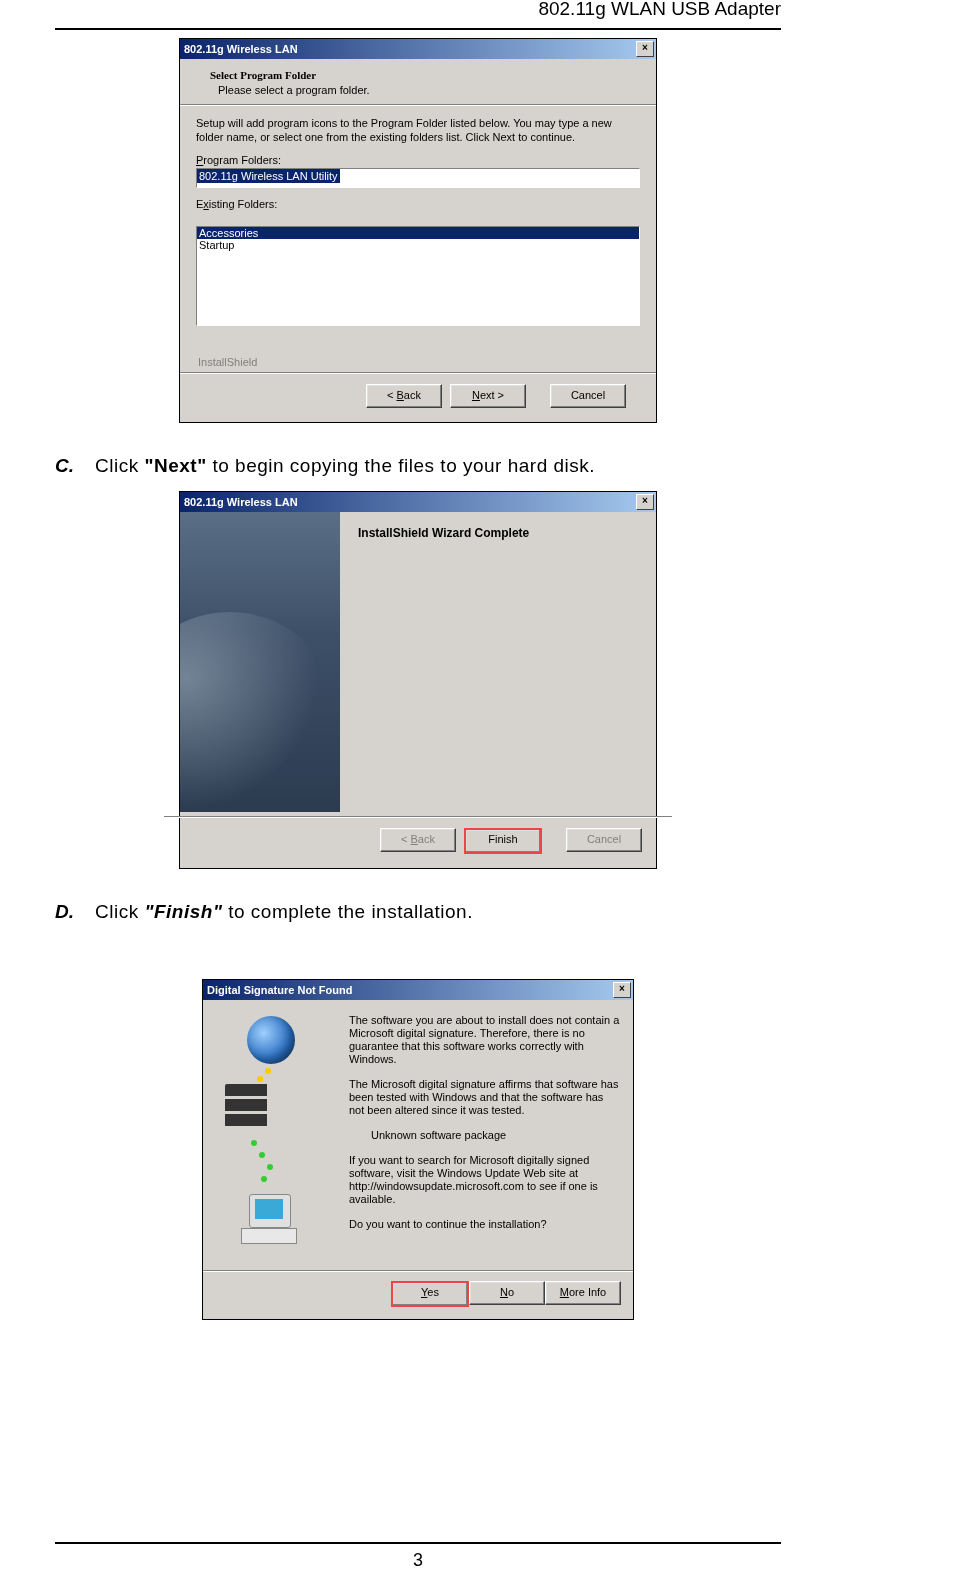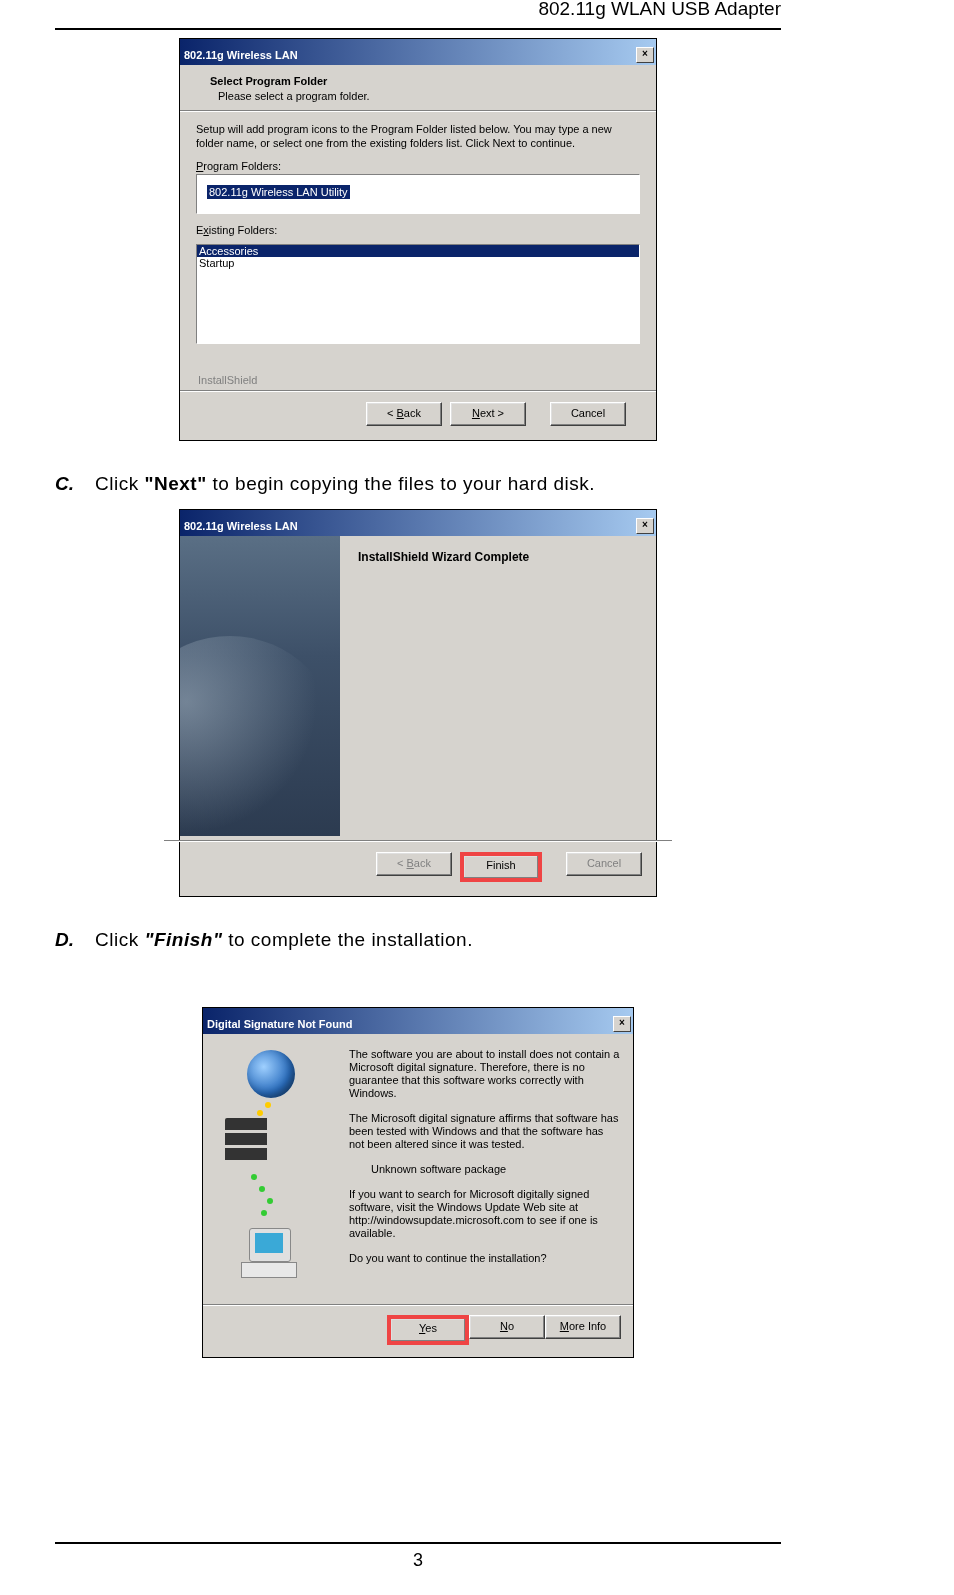--- a/index.html
+++ b/index.html
@@ -50,60 +50,60 @@
     width: 476px;
     border: 1px solid #000;
     background: #d6d3ce;
     font-family: Tahoma, Arial, sans-serif;
     font-size: 11px;
     margin-top: 8px;
   }
   .titlebar {
     display: flex;
     align-items: center;
-    padding: 8px 2px 2px 4px;
+    padding: 2px 2px 2px 4px;
     color: #fff;
     font-weight: bold;
     font-size: 11px;
     background: linear-gradient(to right, #0a246a, #a6caf0);
   }
   .titlebar .spacer { flex: 1; }
   .closebtn {
     width: 16px; height: 14px;
     background: #d6d3ce;
     border: 1px solid #fff;
     border-right-color: #404040; border-bottom-color: #404040;
     font-size: 10px;
     line-height: 12px;
     text-align: center;
     color: #000;
     font-weight: bold;
   }
   .dlg1-body { padding: 10px 16px 0 16px; }
-  .dlg1-hdr { font-weight: bold; margin-left: 14px; font-size: 11px; }
+  .dlg1-hdr { font-weight: bold; margin-left: 14px; font-size: 11px; font-family: Liberation Serif, serif; }
   .dlg1-sub { margin: 3px 0 0 22px; font-size: 11px; }
   .dlg1-sep { border-top: 1px solid #808080; border-bottom: 1px solid #fff; margin: 8px -16px 10px -16px; }
   .dlg1-instr { font-size: 11px; line-height: 14px; }
   .field-label { font-size: 11px; margin-top: 10px; }
   .tf {
     margin-top: 2px;
     border: 1px solid #808080;
     border-right-color: #fff; border-bottom-color: #fff;
     background: #fff;
     height: 18px;
-    padding: 10px;
+    padding: 0;
   }
   .tf .sel {
     background: #0a246a; color: #fff;
     padding: 1px 2px;
     display: inline-block;
     font-size: 11px;
   }
   .listbox {
-    margin-top: 8px;
+    margin-top: 16px;
     border: 1px solid #808080;
     border-right-color: #fff; border-bottom-color: #fff;
     background: #fff;
     height: 98px;
     font-size: 11px;
   }
   .listbox .hl { background: #0a246a; color: #fff; padding: 0 2px; }
   .listbox .row { padding: 0 2px; }
   .brand { color: #808080; font-size: 11px; margin: 30px 0 0 2px; }
   .btnrow {
@@ -221,21 +221,21 @@
   .dlg3-text { flex: 1; }
   .dlg3-p { margin: 0 0 12px 0; line-height: 13px; font-size: 11px; }
   .dlg3-ind { margin-left: 22px; }
   .dlg3-btns {
     border-top: 1px solid #808080;
     box-shadow: 0 1px 0 #fff inset;
     margin-top: 6px;
     padding: 10px 12px 12px 12px;
     display: flex; justify-content: flex-end; gap: 0;
   }
-  .btn.def { border: 4px solid #ef4444; line-height: 18px; }
+  .btn.def { border: 2px solid #ef4444; line-height: 18px; }
   .u { text-decoration: underline; }
 
   .page-number {
     position: absolute;
     bottom: 24px;
     left: 0; right: 0;
     text-align: center;
     font-size: 18px;
     border-top: 2px solid #000;
     padding-top: 6px;

